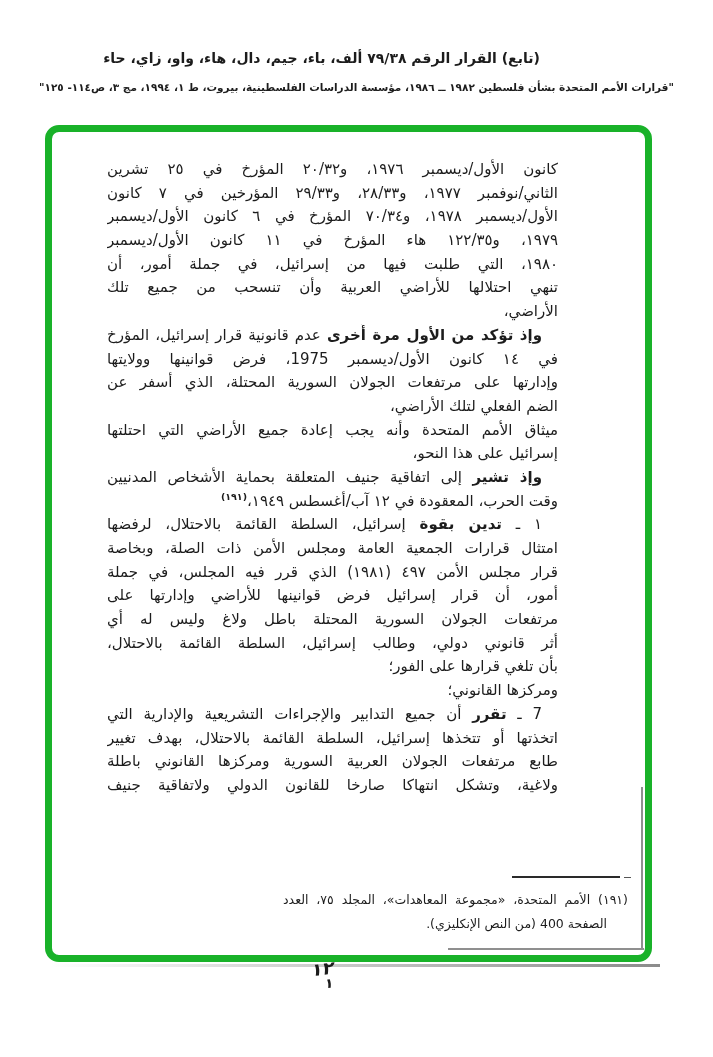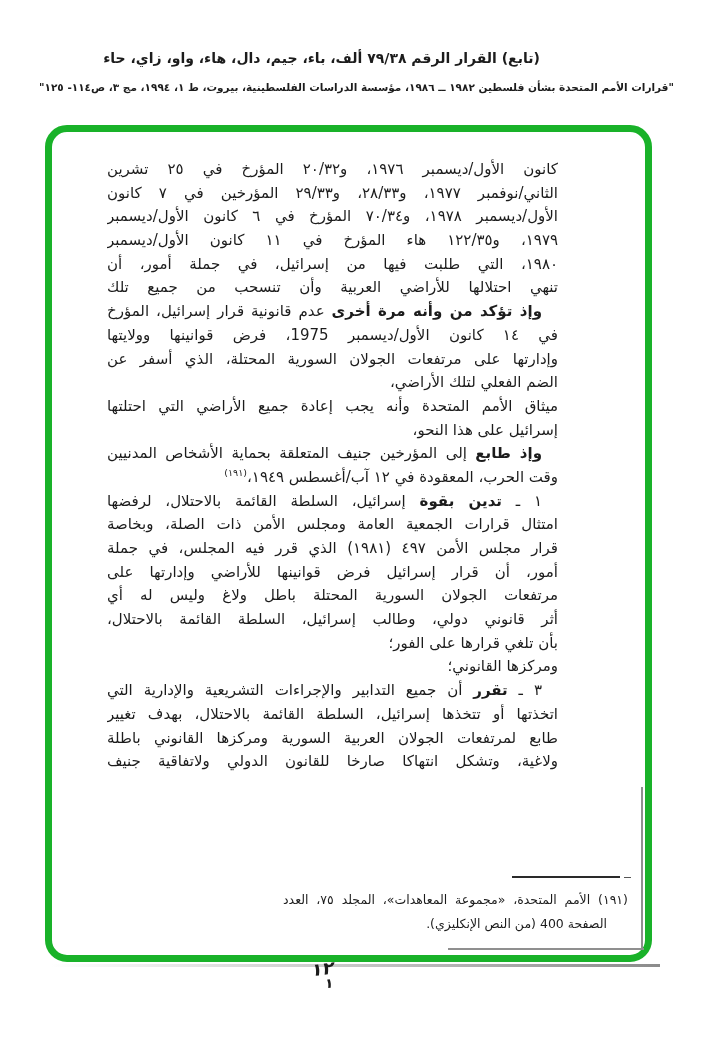--- a/index.html
+++ b/index.html
@@ -23,42 +23,42 @@
     position: absolute; top: 81px; left: 0; width: 713px;
     text-align: center; direction: rtl;
     font-size: 10.5px; font-weight: bold;
   }
 
   
   .frame {
     position: absolute; left: 45px; top: 125px;
     width: 593px; height: 823px;
     border: 7px solid #19b229;
-    border-radius: 22px;
+    border-radius: 14px;
     background: #ffffff;
   }
 
   
   .body-text {
     position: absolute; left: 55px; top: 26px; width: 451px;
     direction: rtl;
     font-size: 15px;
   }
   .tline {
     height: 23.7px; line-height: 23.7px;
     overflow: hidden;
     text-align: right;
     white-space: normal;
   }
   .tline.just { text-align: justify; text-align-last: justify; }
   .tline .b { font-weight: bold; }
   .fref {
     font-size: 9.5px; line-height: 0;
     position: relative; top: -6px;
-    font-weight: normal;
+    font-weight: bold;
     text-align: right;
   }
 
   
   .fn-sep {
     position: absolute; left: 460px; top: 744px;
     width: 108px; height: 2px; background: #2a2a2a;
   }
   .fn-sep-dash {
     position: absolute; left: 572px; top: 745px;
@@ -115,39 +115,40 @@
 
   <div class="frame" style="border-color: rgb(25, 178, 41);">
 
     <div class="body-text" id="body-lines">
         <div class="tline just"><span>كانون الأول/ديسمبر ١٩٧٦، و٢٠/٣٢ المؤرخ في ٢٥ تشرين</span></div>
         <div class="tline just"><span>الثاني/نوفمبر ١٩٧٧، و٢٨/٣٣، و٢٩/٣٣ المؤرخين في ٧ كانون</span></div>
         <div class="tline just"><span>الأول/ديسمبر ١٩٧٨، و٧٠/٣٤ المؤرخ في ٦ كانون الأول/ديسمبر</span></div>
         <div class="tline just"><span>١٩٧٩، و١٢٢/٣٥ هاء المؤرخ في ١١ كانون الأول/ديسمبر</span></div>
         <div class="tline just"><span>١٩٨٠، التي طلبت فيها من إسرائيل، في جملة أمور، أن</span></div>
         <div class="tline just"><span>تنهي احتلالها للأراضي العربية وأن تنسحب من جميع تلك</span></div>
-        <div class="tline just" style="padding-right: 16px;"><span class="b">وإذ تؤكد من وأنه مرة أُخرى</span><span> عدم قانونية قرار إسرائيل، المؤرخ</span></div>
+        <div class="tline"><span>الأراضي،</span></div>
+        <div class="tline just" style="padding-right: 16px;"><span class="b">وإذ تؤكد من الأول مرة أُخرى</span><span> عدم قانونية قرار إسرائيل، المؤرخ</span></div>
         <div class="tline just"><span>في ١٤ كانون الأول/ديسمبر 1975، فرض قوانينها وولايتها</span></div>
         <div class="tline just"><span>وإدارتها على مرتفعات الجولان السورية المحتلة، الذي أسفر عن</span></div>
         <div class="tline"><span>الضم الفعلي لتلك الأراضي،</span></div>
         <div class="tline just"><span>ميثاق الأمم المتحدة وأنه يجب إعادة جميع الأراضي التي احتلتها</span></div>
         <div class="tline"><span>إسرائيل على هذا النحو،</span></div>
-        <div class="tline just" style="padding-right: 16px;"><span class="b">وإذ طابع</span><span> إلى المؤرخين جنيف المتعلقة بحماية الأشخاص المدنيين</span></div>
+        <div class="tline just" style="padding-right: 16px;"><span class="b">وإذ تشير</span><span> إلى اتفاقية جنيف المتعلقة بحماية الأشخاص المدنيين</span></div>
         <div class="tline"><span>وقت الحرب، المعقودة في ١٢ آب/أغسطس ١٩٤٩،</span><span class="fref">(١٩١)</span></div>
         <div class="tline just" style="padding-right: 16px;"><span>١ ـ </span><span class="b">تدين بقوة</span><span> إسرائيل، السلطة القائمة بالاحتلال، لرفضها</span></div>
         <div class="tline just"><span>امتثال قرارات الجمعية العامة ومجلس الأمن ذات الصلة، وبخاصة</span></div>
         <div class="tline just"><span>قرار مجلس الأمن ٤٩٧ (١٩٨١) الذي قرر فيه المجلس، في جملة</span></div>
         <div class="tline just"><span>أمور، أن قرار إسرائيل فرض قوانينها للأراضي وإدارتها على</span></div>
         <div class="tline just"><span>مرتفعات الجولان السورية المحتلة باطل ولاغ وليس له أي</span></div>
         <div class="tline just"><span>أثر قانوني دولي، وطالب إسرائيل، السلطة القائمة بالاحتلال،</span></div>
         <div class="tline"><span>بأن تلغي قرارها على الفور؛</span></div>
         <div class="tline"><span>ومركزها القانوني؛</span></div>
-        <div class="tline just" style="padding-right: 16px;"><span>٣ ـ </span><span class="b">تقرر</span><span> أن جميع التدابير والإجراءات التشريعية والإدارية التي</span></div>
+        <div class="tline just" style="padding-right: 16px;"><span>7 ـ </span><span class="b">تقرر</span><span> أن جميع التدابير والإجراءات التشريعية والإدارية التي</span></div>
         <div class="tline just"><span>اتخذتها أو تتخذها إسرائيل، السلطة القائمة بالاحتلال، بهدف تغيير</span></div>
-        <div class="tline just"><span>طابع لمرتفعات الجولان العربية السورية ومركزها القانوني باطلة</span></div>
+        <div class="tline just"><span>طابع مرتفعات الجولان العربية السورية ومركزها القانوني باطلة</span></div>
         <div class="tline just"><span>ولاغية، وتشكل انتهاكا صارخا للقانون الدولي ولاتفاقية جنيف</span></div>
       </div>
 
     <div class="fn-sep"></div>
     <div class="fn-sep-dash"></div>
 
     <div class="footnote" id="footnote-lines">
         <div class="tline just"><span>(١٩١) الأمم المتحدة، «مجموعة المعاهدات»، المجلد ٧٥، العدد ٩٧٣،</span></div>
         <div class="tline" style="padding-right: 21px;"><span>الصفحة 400 (من النص الإنكليزي).</span></div>
       </div>

